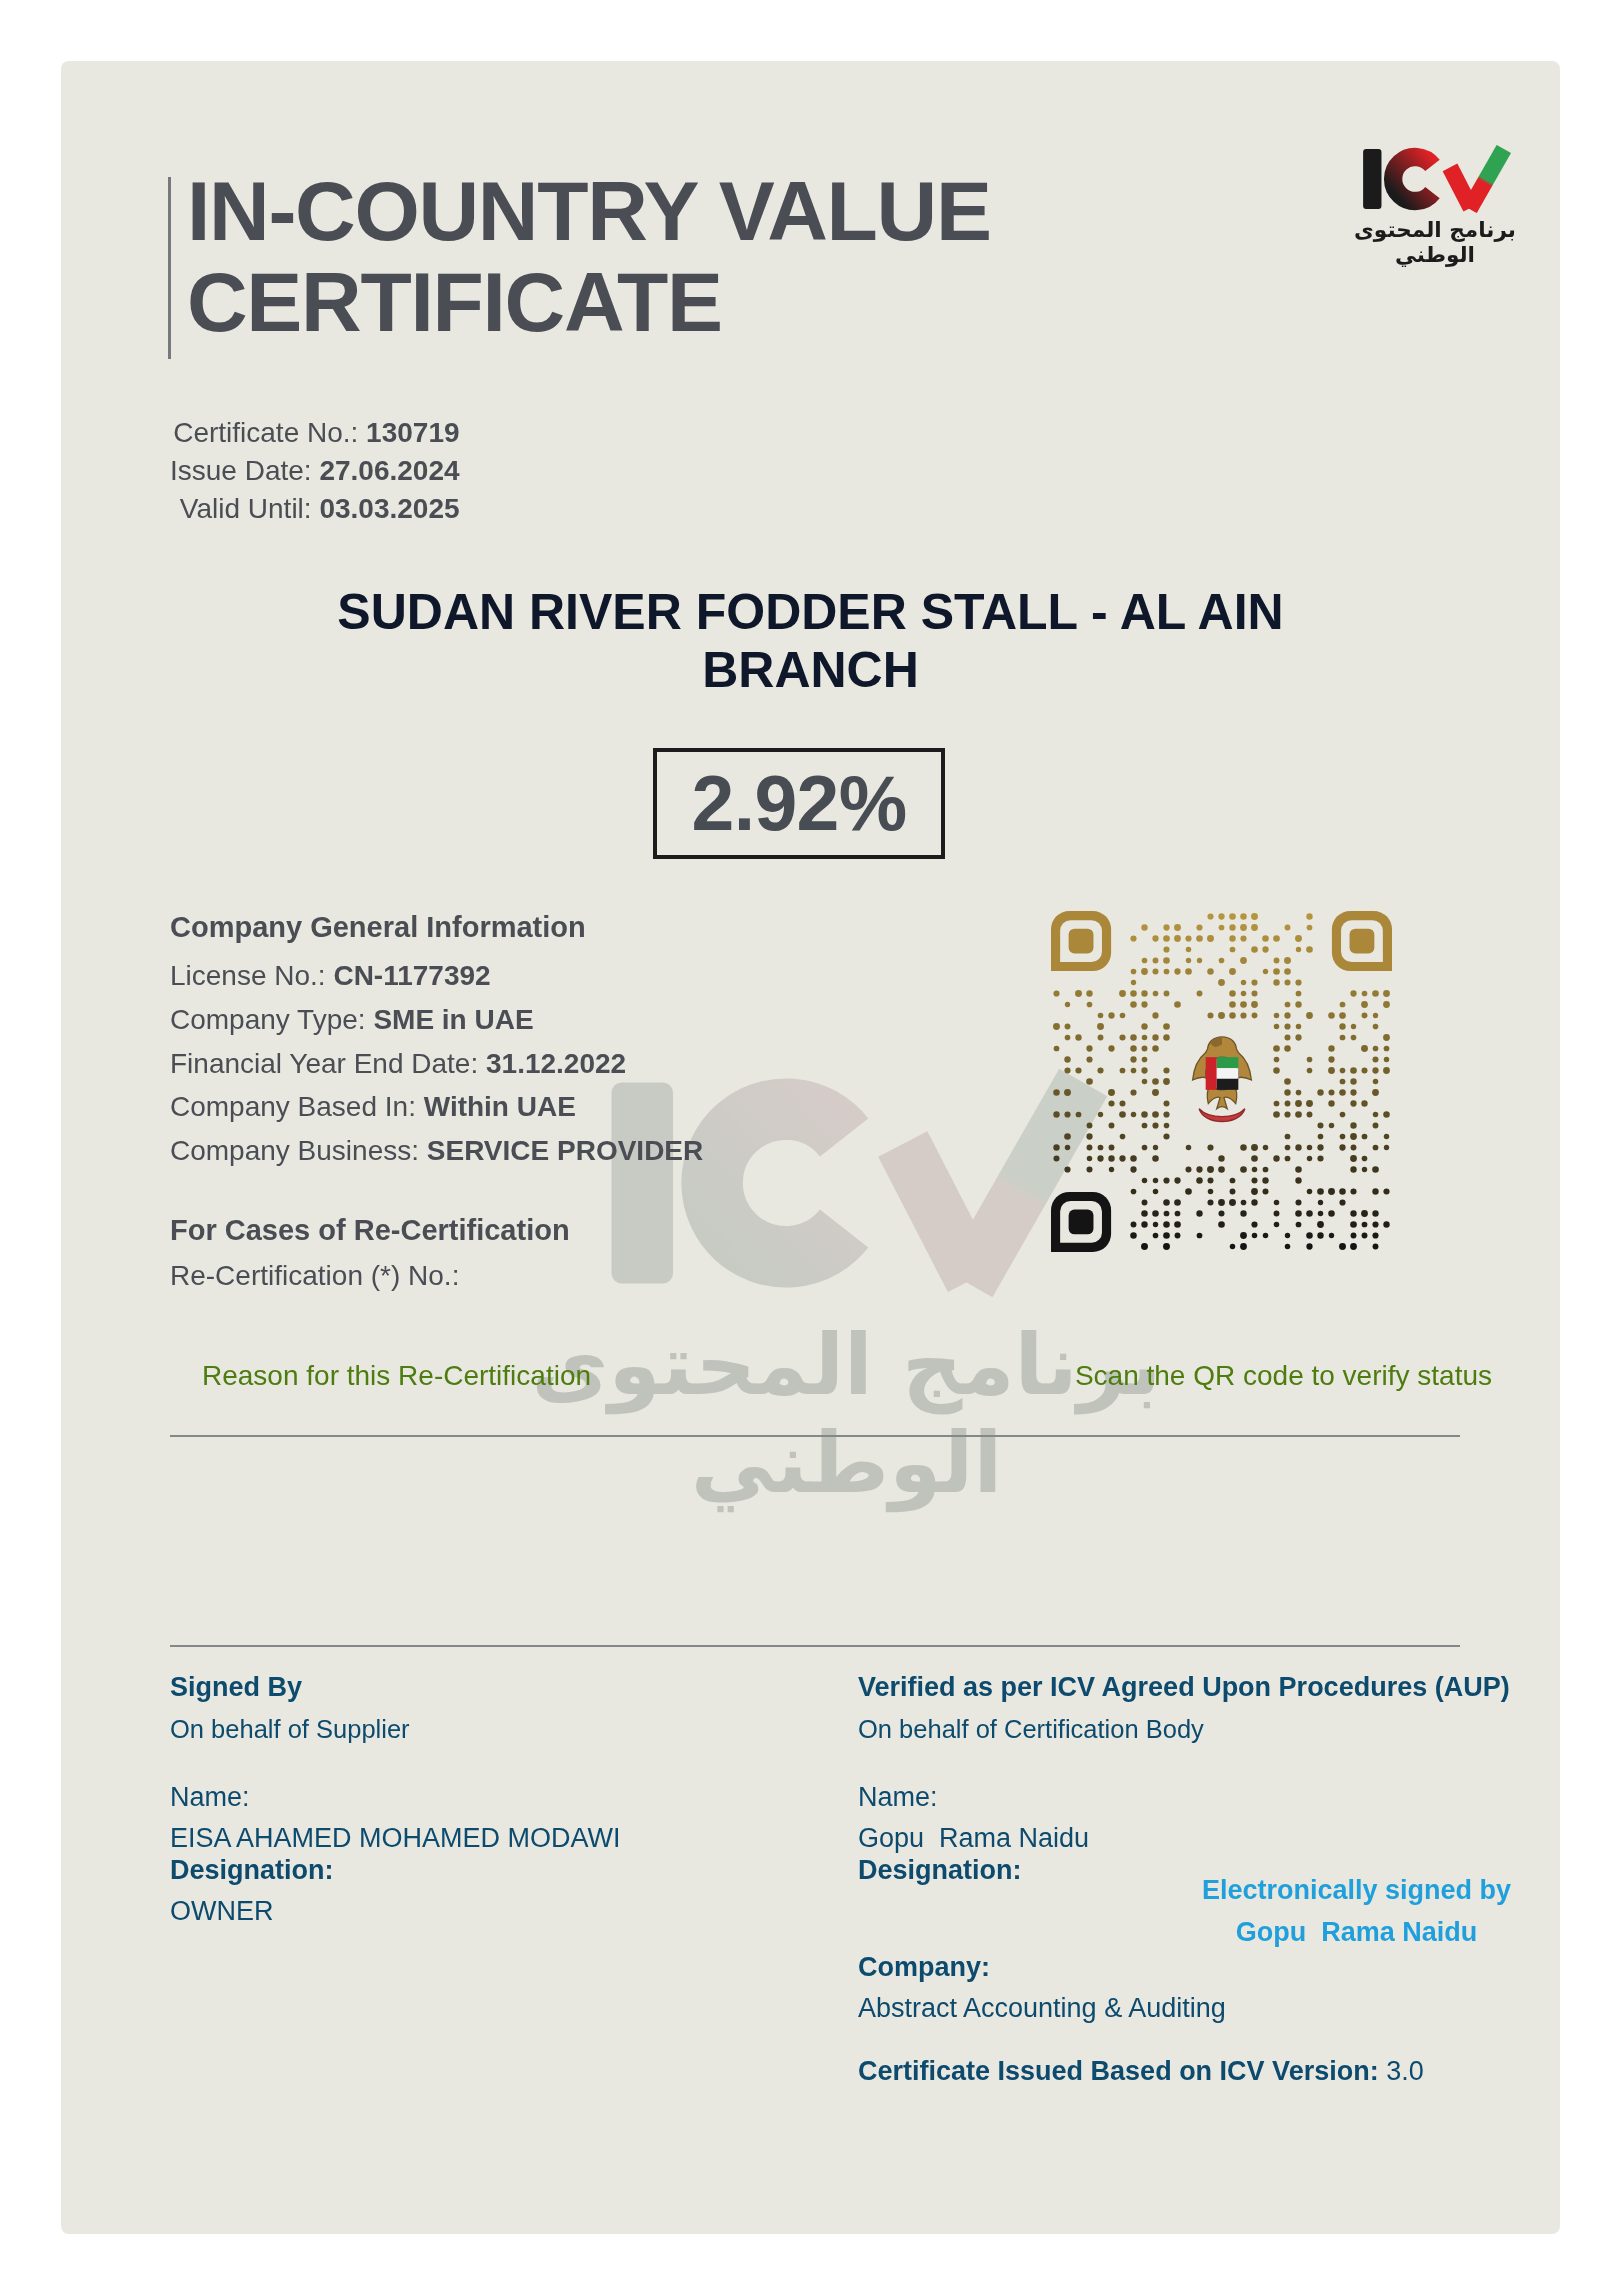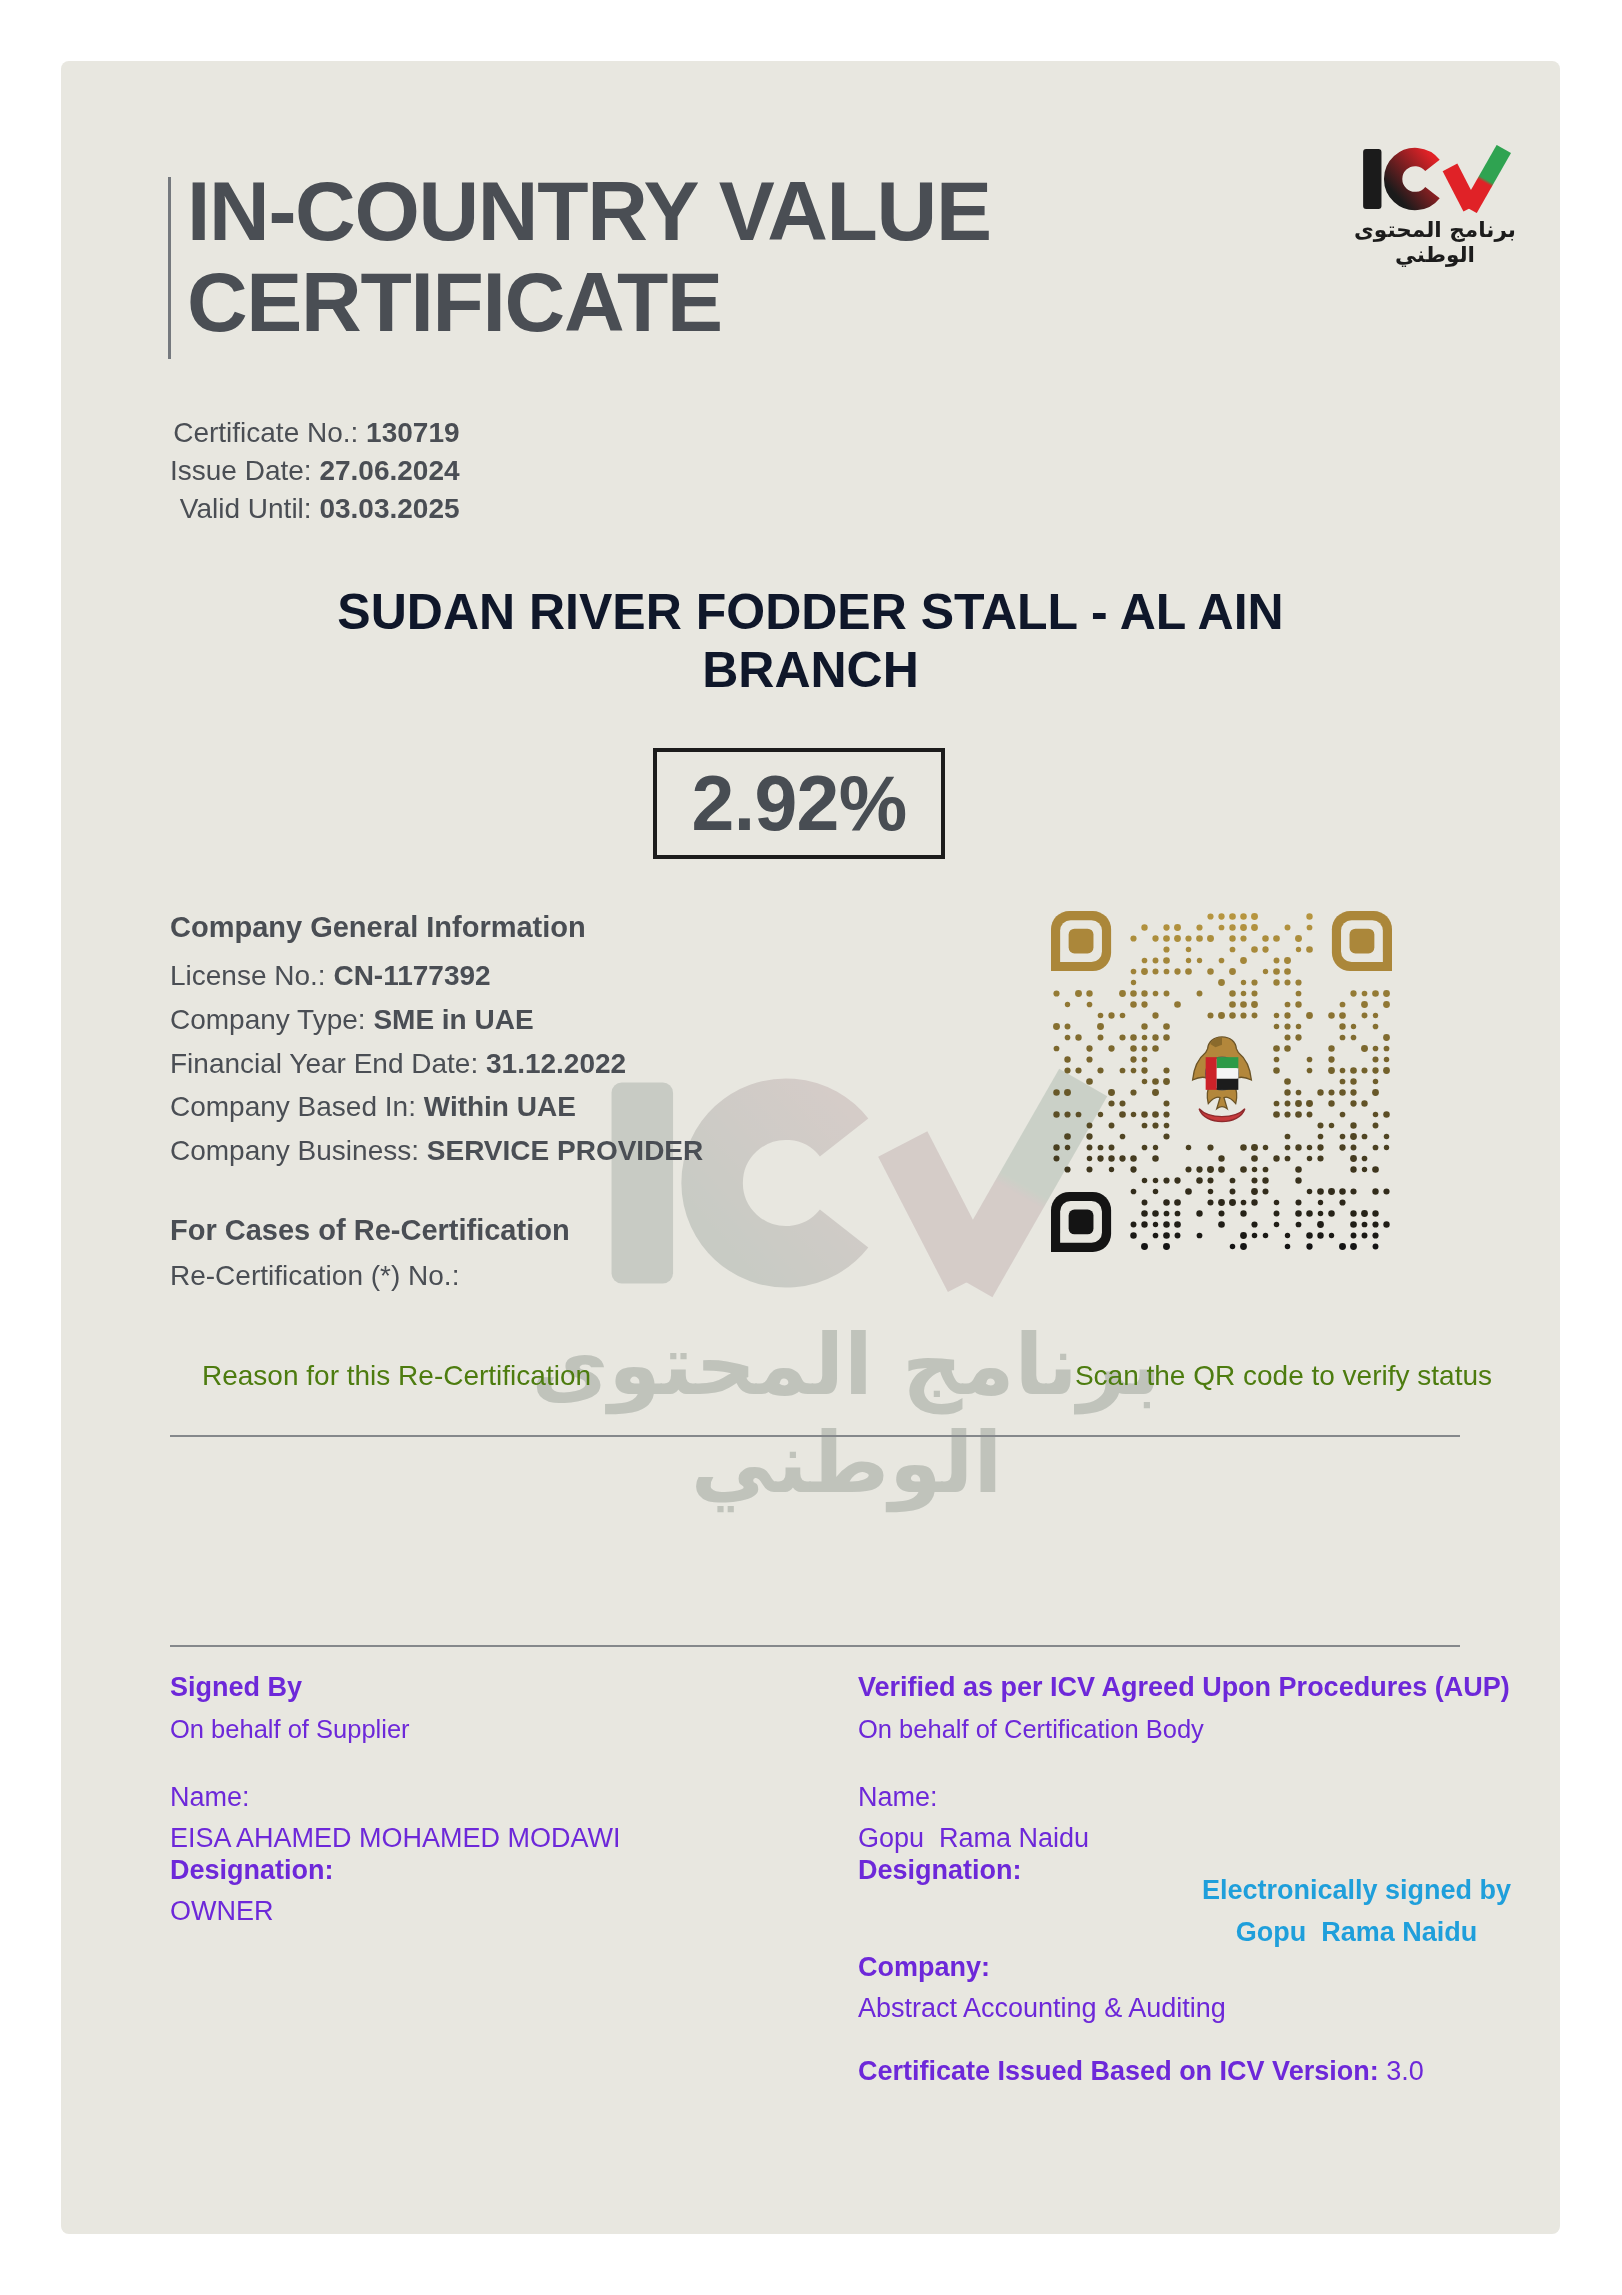--- a/index.html
+++ b/index.html
@@ -58,21 +58,21 @@
   .reason-row{
     left:109px;top:1299px;width:1290px;z-index:2;
     display:flex;justify-content:space-between;align-items:baseline;
     font-size:28px;color:#4d7c0f;margin-left:32px;
   }
   .hline{left:109px;width:1290px;height:2px;background:#85888b;z-index:2;}
   .hline.l1{top:1374px;}
   .hline.l2{top:1584px;}
 
   
-  .col{z-index:2;color:#6d28d9;font-size:27px;line-height:1.18;}
+  .col{z-index:2;color:#0c4a6e;font-size:27px;line-height:1.18;}
   .col .h{font-weight:bold;font-size:27px;}
   .col .sub{margin-top:10.5px;font-size:25.5px;}
   .col .lab{font-weight:normal;margin-top:38px;}
   .col .val{margin-top:9.2px;}
   .col .lab2{font-weight:bold;}
   .col .lab3{font-weight:bold;margin-top:65px;}
   .col .ver{margin-top:31px;}
   .col .ver .vl{font-weight:bold;}
   .col-left{left:109px;top:1611px;width:654px;}
   .col-right{left:797px;top:1611px;width:700px;}

